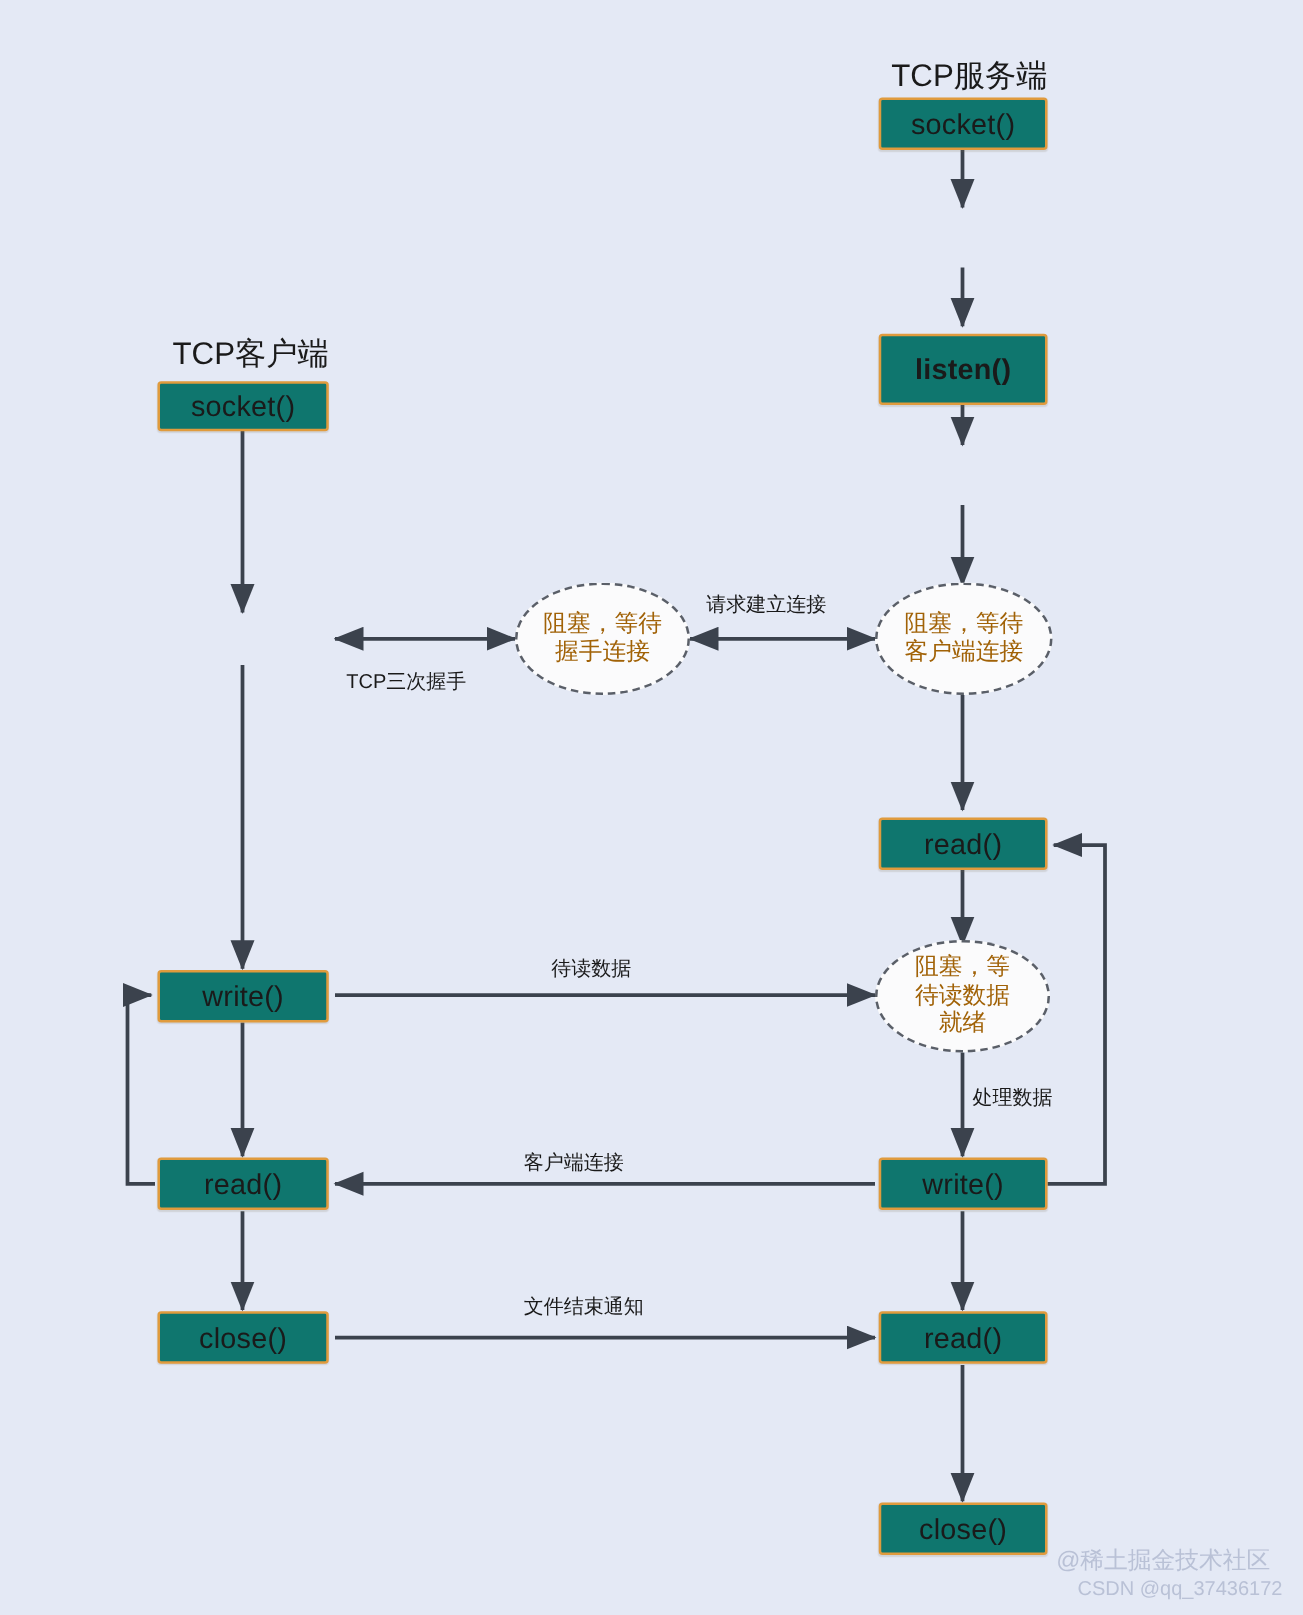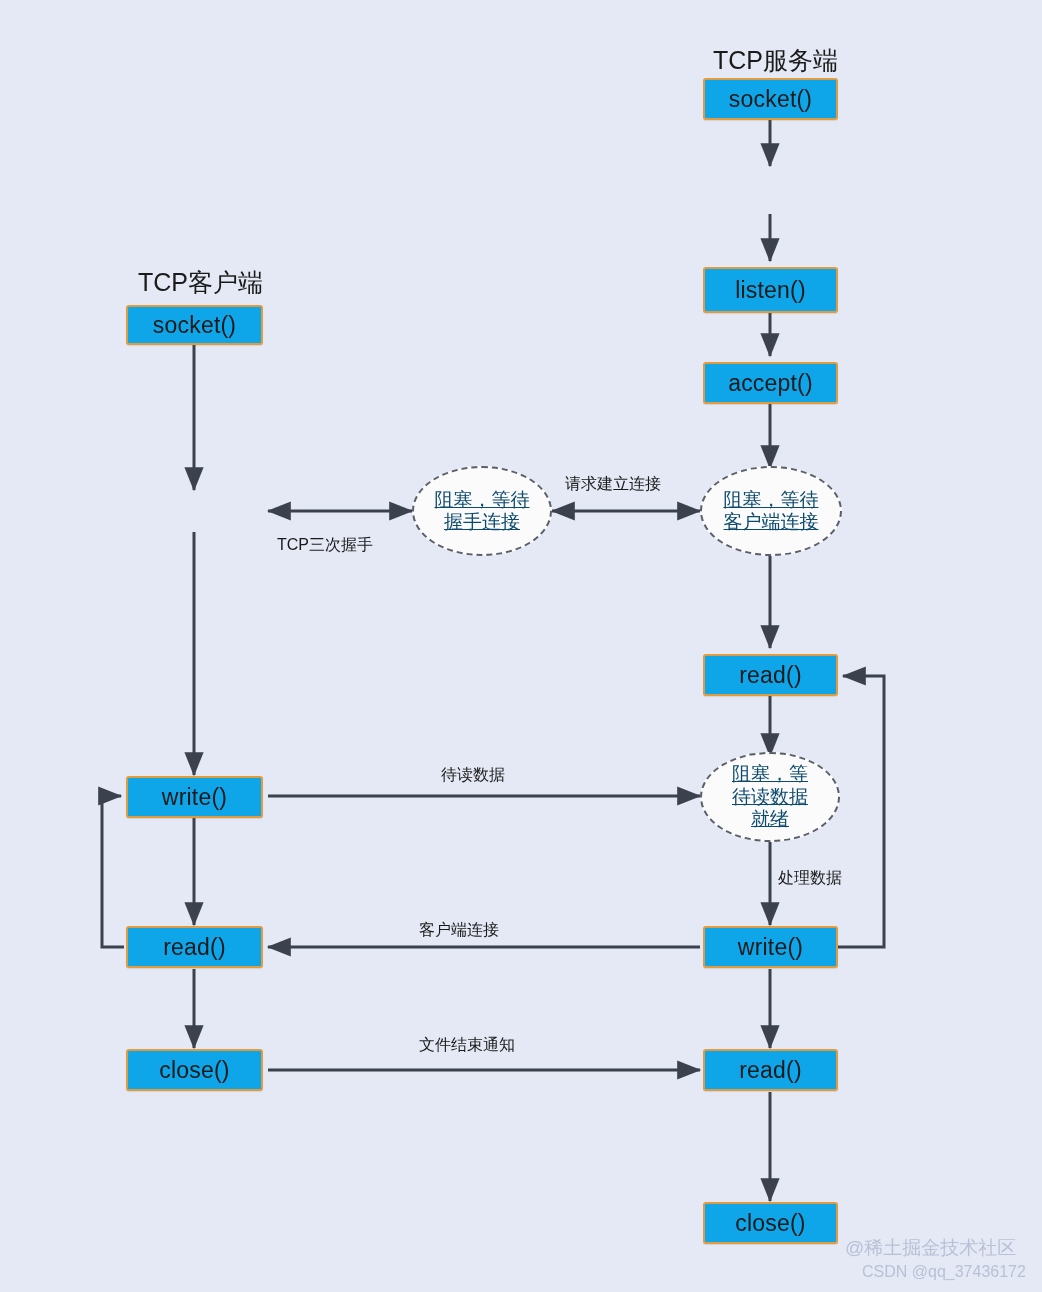--- a/index.html
+++ b/index.html
@@ -21,50 +21,49 @@
     position: absolute;
     left: 0;
     top: 0;
     width: 1042px;
     height: 1292px;
     pointer-events: none;
   }
   .node {
     position: absolute;
     box-sizing: border-box;
-    background: #0ea5e9;
+    background: #0f766e;
     border: 2px solid #e09b3d;
     border-radius: 3px;
     color: #1a1a1a;
     font-size: 23px;
     font-family: "Liberation Sans", "DejaVu Sans", sans-serif;
     display: flex;
     align-items: center;
     justify-content: center;
     line-height: 1;
     letter-spacing: 0.2px;
     box-shadow: 0 1px 1px rgba(120,110,90,0.18);
   }
   .ellipse {
     position: absolute;
     box-sizing: border-box;
     background: #fbfbfc;
     border: 2.5px dashed #5a5f68;
     border-radius: 50%;
-    color: #0c4a6e;
+    color: #a16207;
     font-size: 19px;
     font-family: "Liberation Sans", "DejaVu Sans", sans-serif;
     display: flex;
     flex-direction: column;
     align-items: center;
     justify-content: center;
     text-align: center;
     line-height: 1.18;
     white-space: pre-line;
-    text-decoration: underline;
   }
   .lane-title {
     position: absolute;
     color: #1a1a1a;
     font-size: 25px;
     font-family: "Liberation Sans", "DejaVu Sans", sans-serif;
     white-space: nowrap;
   }
   .edge-label {
     position: absolute;
@@ -139,22 +138,21 @@
       <line x1="700" y1="947" x2="268" y2="947" marker-end="url(#ah)"></line>
 
       <line x1="268" y1="1070" x2="700" y2="1070" marker-end="url(#ah)"></line>
     </g>
   </svg>
 
   <div class="lane-title" style="left:138px; top:266px;">TCP客户端</div>
   <div class="lane-title" style="left:713px; top:44px;">TCP服务端</div>
 
   <div class="node" style="left:703px; top:78px; width:135px; height:42px;">socket()</div>
-  <div class="node" style="left:703px; top:267px; width:135px; height:46px;">listen()</div>
-  <div class="node" style="left:703px; top:362px; width:135px; height:42px;">accept()</div>
+  <div class="node" style="left:703px; top:267px; width:135px; height:57px;font-weight:bold;">listen()</div>
   <div class="node" style="left:703px; top:654px; width:135px; height:42px;">read()</div>
   <div class="node" style="left:703px; top:926px; width:135px; height:42px;">write()</div>
   <div class="node" style="left:703px; top:1049px; width:135px; height:42px;">read()</div>
   <div class="node" style="left:703px; top:1202px; width:135px; height:42px;">close()</div>
 
   <div class="node" style="left:126px; top:305px; width:137px; height:40px;">socket()</div>
   <div class="node" style="left:126px; top:776px; width:137px; height:42px;">write()</div>
   <div class="node" style="left:126px; top:926px; width:137px; height:42px;">read()</div>
   <div class="node" style="left:126px; top:1049px; width:137px; height:42px;">close()</div>
 

